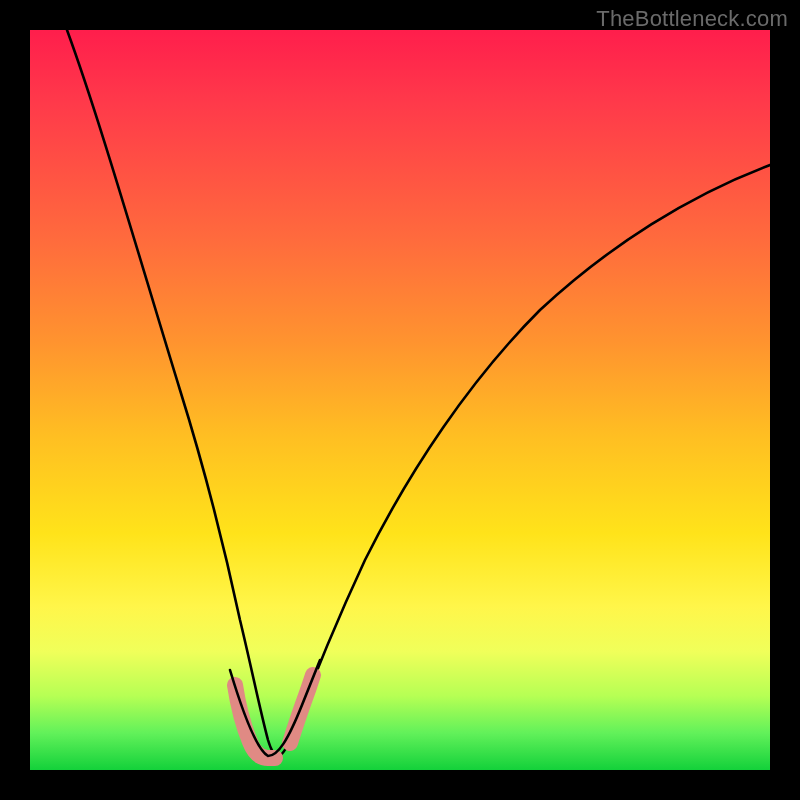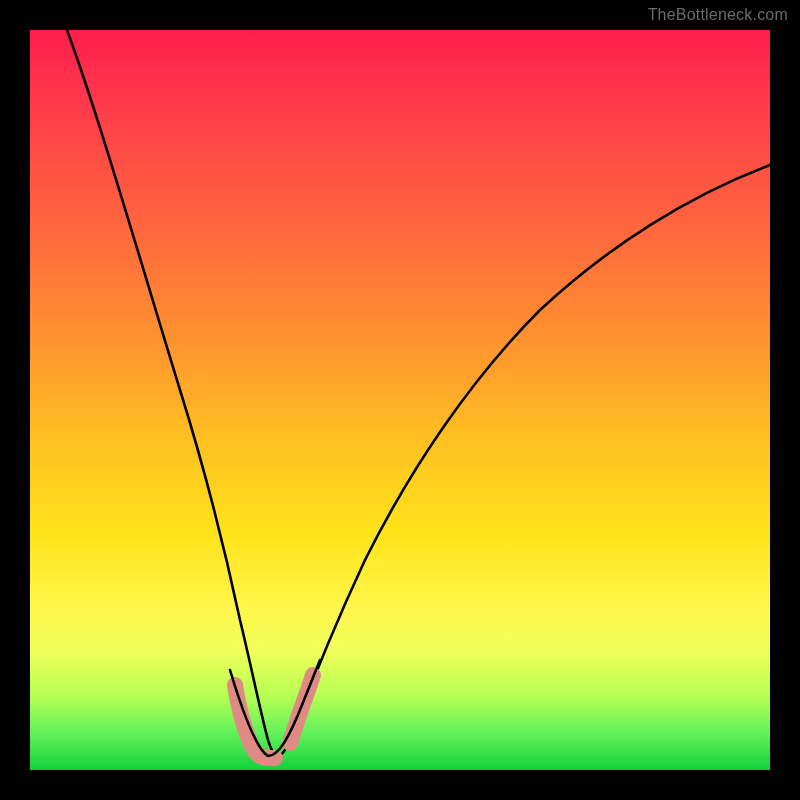--- a/index.html
+++ b/index.html
@@ -39,21 +39,21 @@
       #b6ff54 90%,
       #62f15a 95%,
       #13d13a 100%
     );
   }
   .watermark {
     position: absolute;
     top: 6px;
     right: 12px;
     color: #6a6a6a;
-    font-size: 16px;
+    font-size: 22px;
     letter-spacing: 0.2px;
     user-select: none;
   }
   svg.curve {
     position: absolute;
     left: 0;
     top: 0;
     width: 740px;
     height: 740px;
     display: block;

